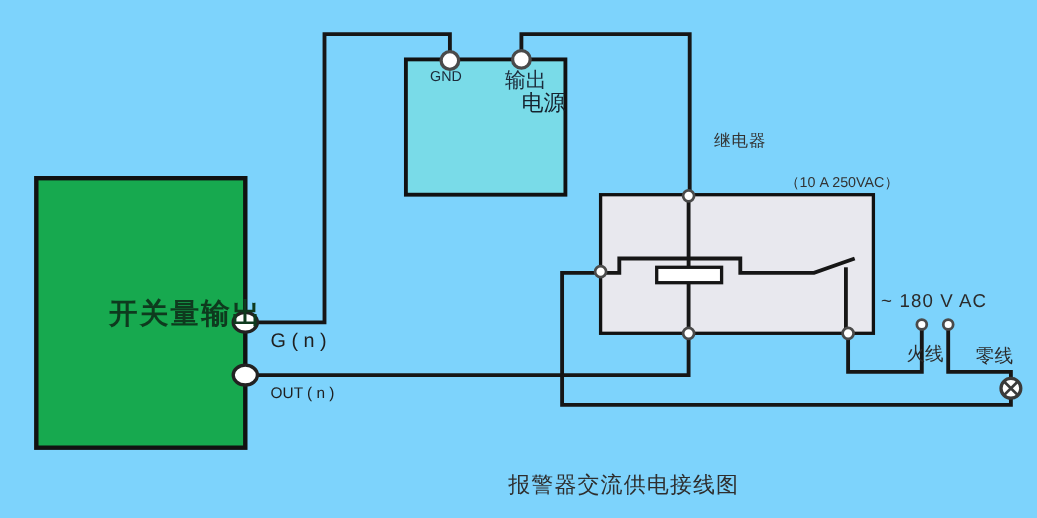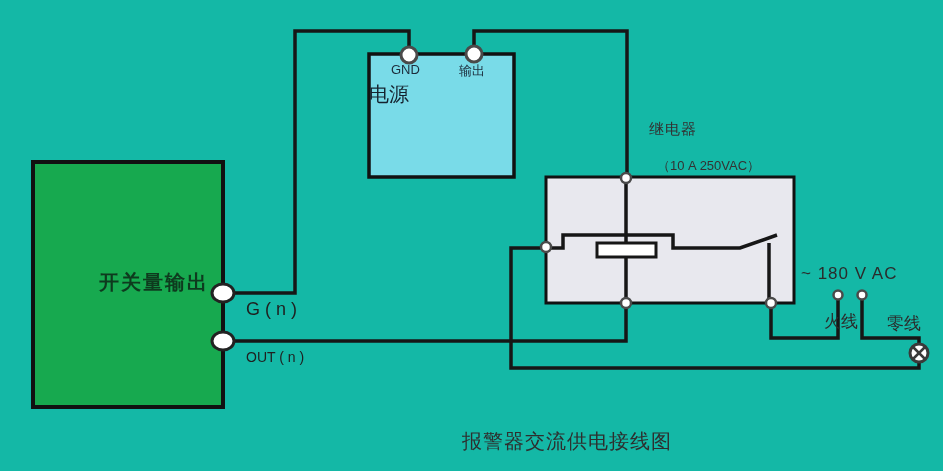--- a/index.html
+++ b/index.html
@@ -1,33 +1,33 @@
 <!DOCTYPE html>
 <html><head>
 <meta charset="utf-8">
 <style>
   html,body{margin:0;padding:0;background:#fff;}
   #stage{
-    position:relative;width:943px;height:471px;background:#14b8a6;overflow:hidden;
+    position:relative;width:943px;height:471px;background:#7dd3fc;overflow:hidden;
     font-family:"Liberation Sans","DejaVu Sans",sans-serif;
   }
   #wiring-svg{position:absolute;left:0;top:0;}
   .lbl{
     position:absolute;white-space:nowrap;color:#262626;
     font-family:"Liberation Sans","DejaVu Sans",sans-serif;line-height:1.1;
   }
   .lbl-gnd      {left:391px;top:63px;font-size:13px;color:#1c2b3a;}
-  .lbl-vout     {left:459px;top:64px;font-size:13px;color:#1c2b3a;}
-  .lbl-power    {left:369px;top:83px;width:145px;text-align:left;font-size:20px;color:#15222e;}
-  .lbl-switchout{left:99px;top:271px;font-size:20px;letter-spacing:2px;color:#0e3a1e;font-weight:bold;}
+  .lbl-vout     {left:459px;top:64px;font-size:19px;color:#1c2b3a;}
+  .lbl-power    {left:369px;top:83px;width:145px;text-align:right;font-size:20px;color:#15222e;}
+  .lbl-switchout{left:99px;top:271px;font-size:26px;letter-spacing:2px;color:#0e3a1e;font-weight:bold;}
   .lbl-g        {left:246px;top:300px;font-size:18px;color:#1f1f1f;}
   .lbl-out      {left:246px;top:350px;font-size:14px;color:#1f1f1f;}
   .lbl-model    {left:648px;top:111px;width:160px;text-align:center;font-size:14px;color:#333;}
   .lbl-relay    {left:649px;top:121px;width:160px;font-size:15px;letter-spacing:1px;color:#333;}
-  .lbl-rating   {left:657px;top:159px;width:160px;text-align:left;font-size:13px;color:#333;}
+  .lbl-rating   {left:657px;top:159px;width:160px;text-align:right;font-size:13px;color:#333;}
   .lbl-mains    {left:801px;top:265px;font-size:17px;color:#2b2b2b;letter-spacing:1px;}
   .lbl-live     {left:824px;top:313px;font-size:17px;color:#2b2b2b;}
   .lbl-neutral  {left:887px;top:315px;font-size:17px;color:#2b2b2b;}
   .lbl-title    {left:0;top:430px;width:1134px;text-align:center;font-size:20px;letter-spacing:1px;color:#2e2e2e;}
 </style>
 </head>
 <body>
 
 <div id="stage">
 

